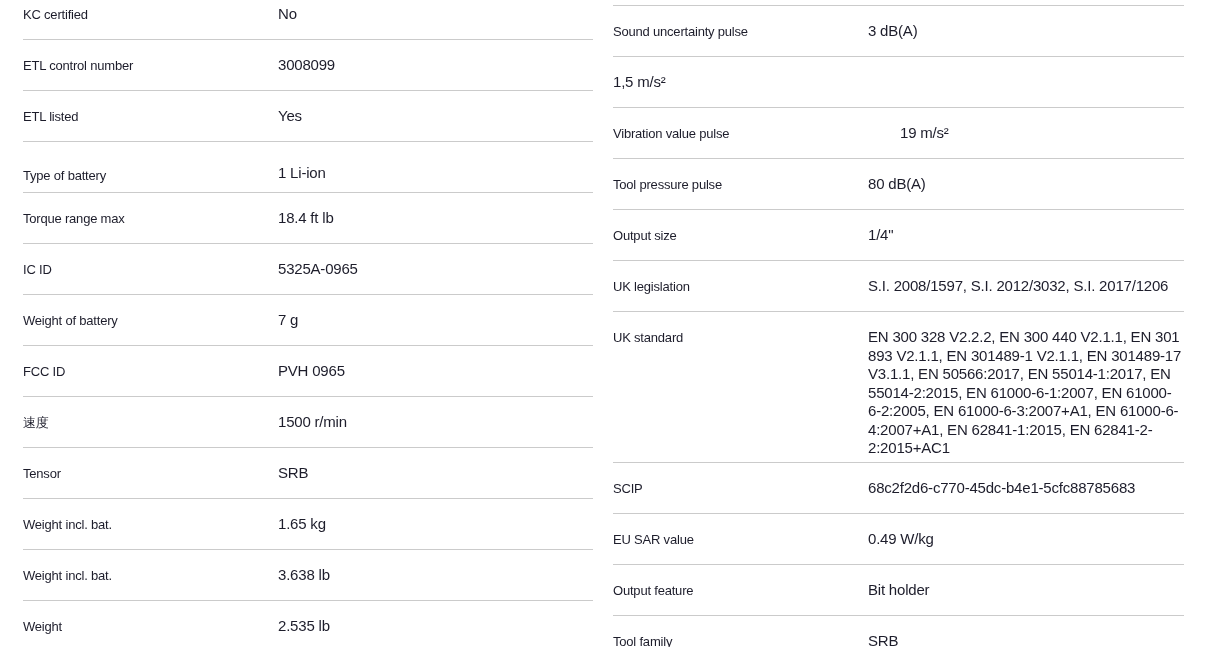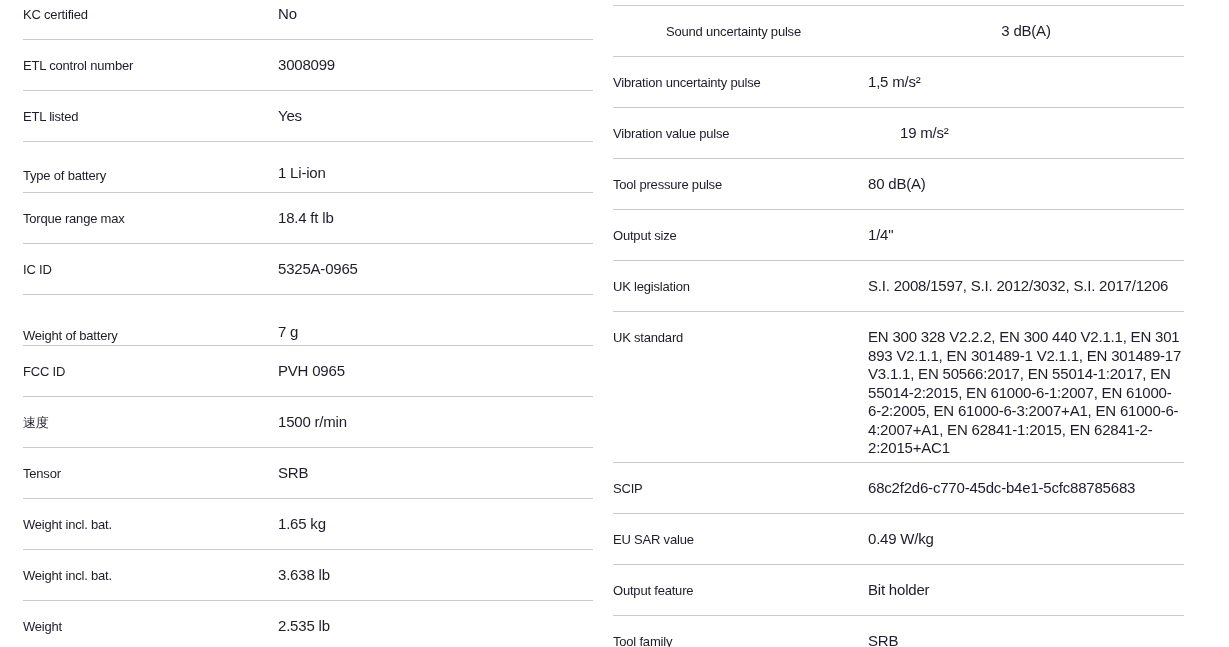--- a/index.html
+++ b/index.html
@@ -85,21 +85,21 @@
   <div class="spec-row" style="border-bottom-color: rgb(203, 203, 203);">
     <div class="spec-label">Torque range max</div>
     <div class="spec-value">18.4 ft lb</div>
   </div>
 
   <div class="spec-row" style="border-bottom-color: rgb(203, 203, 203);">
     <div class="spec-label">IC ID</div>
     <div class="spec-value">5325A-0965</div>
   </div>
 
-  <div class="spec-row" style="border-bottom-color: rgb(203, 203, 203); align-items: flex-end;">
+  <div class="spec-row" style="border-bottom-color: rgb(203, 203, 203);">
     <div class="spec-label">Weight of battery</div>
     <div class="spec-value">7 g</div>
   </div>
 
   <div class="spec-row" style="border-bottom-color: rgb(203, 203, 203);">
     <div class="spec-label">FCC ID</div>
     <div class="spec-value">PVH 0965</div>
   </div>
 
   <div class="spec-row" style="border-bottom-color: rgb(203, 203, 203);">
@@ -122,27 +122,26 @@
     <div class="spec-value">3.638 lb</div>
   </div>
 
   <div class="spec-row" style="border-bottom-color: rgb(203, 203, 203);">
     <div class="spec-label">Weight</div>
     <div class="spec-value">2.535 lb</div>
   </div>
 </div>
 
 <div class="spec-col spec-col-right" style="border-top-color: rgb(203, 203, 203);">
-  <div class="spec-row" style="border-bottom-color: rgb(203, 203, 203); text-align: center;">
+  <div class="spec-row" style="border-bottom-color: rgb(203, 203, 203);">
     <div class="spec-label">Sound uncertainty pulse</div>
     <div class="spec-value">3 dB(A)</div>
   </div>
 
   <div class="spec-row" style="border-bottom-color: rgb(203, 203, 203);">
-    <div class="spec-label">Vibration uncertainty pulse</div>
     <div class="spec-value">1,5 m/s²</div>
   </div>
 
   <div class="spec-row" style="border-bottom-color: rgb(203, 203, 203); gap: 32px;">
     <div class="spec-label">Vibration value pulse</div>
     <div class="spec-value">19 m/s²</div>
   </div>
 
   <div class="spec-row" style="border-bottom-color: rgb(203, 203, 203);">
     <div class="spec-label">Tool pressure pulse</div>

